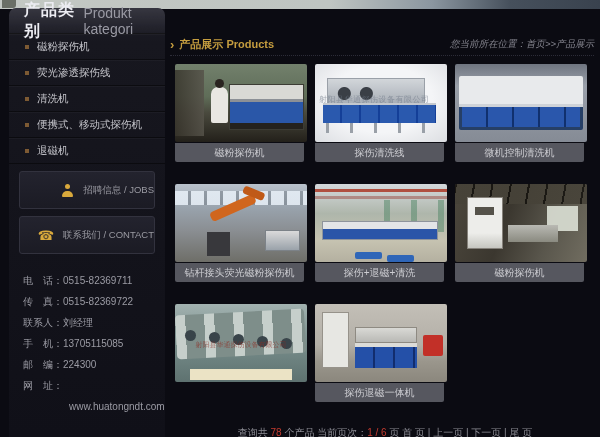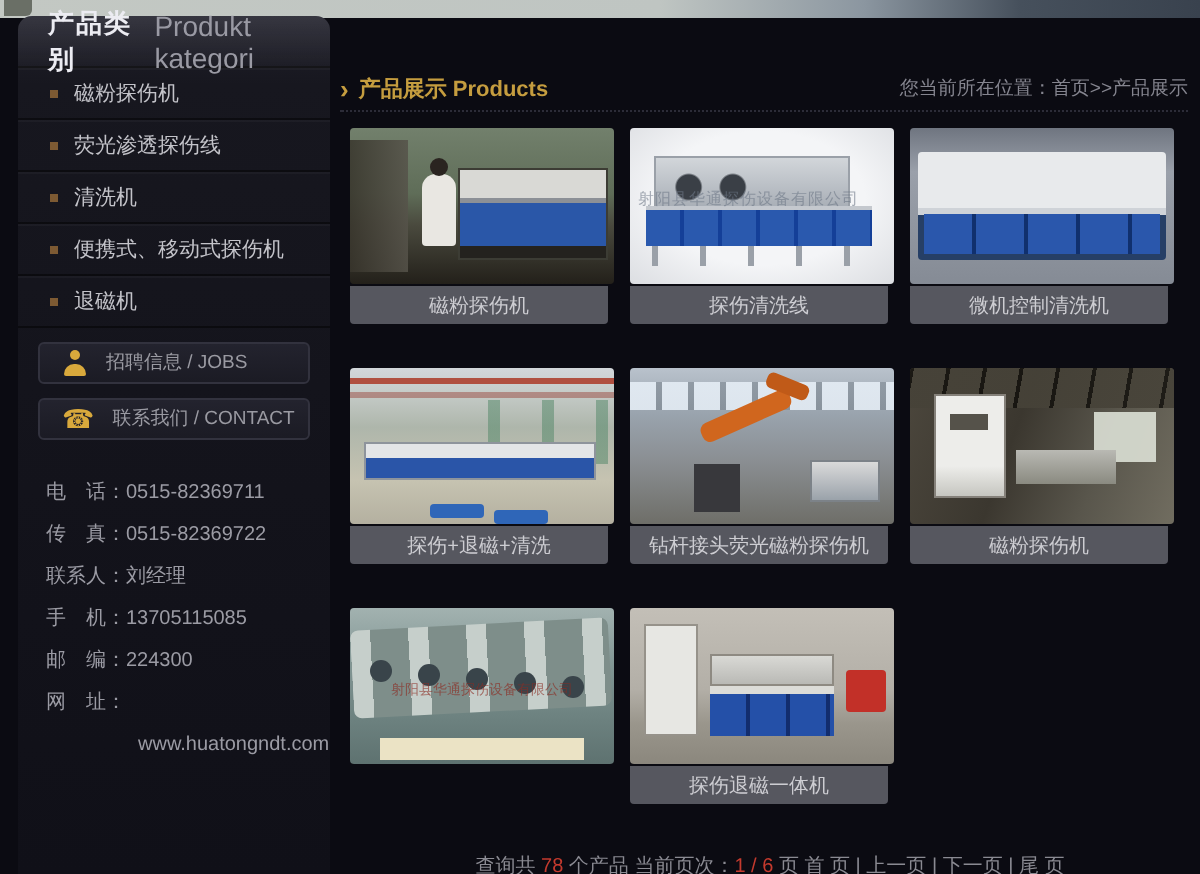--- a/index.html
+++ b/index.html
@@ -15,45 +15,45 @@
     background:linear-gradient(90deg,#c3c8c3 0%,#bfc5c2 55%,#8b96a0 72%,#46505c 85%,#39424e 100%); }
   .top-strip .notch { position:absolute; left:2px; top:0; width:14px; height:8px; background:#6a6f66; border-radius:0 0 3px 0; }
 
   
   .sidebar { position:absolute; left:9px; top:8px; width:156px; height:429px;
     background:linear-gradient(180deg,#20202b 0%,#17171f 8%,#13131b 55%,#101018 100%);
     border-radius:7px 7px 0 0; }
   .sb-header { height:26px; display:flex; align-items:center; gap:5px; padding-left:15px;
     background:linear-gradient(180deg,rgba(255,255,255,.10),rgba(255,255,255,.02));
     border-radius:7px 7px 0 0; border-bottom:1px solid rgba(0,0,0,.55); }
-  .sb-title-cn { font-size:13px; font-weight:bold; color:#ececf2; letter-spacing:1px; }
+  .sb-title-cn { font-size:16px; font-weight:bold; color:#ececf2; letter-spacing:1px; }
   .sb-title-en { font-size:14px; color:#9a9aa4; }
   .cat { height:26px; display:flex; align-items:center; gap:8px; padding-left:16px;
     border-bottom:1px solid rgba(0,0,0,.45); box-shadow:inset 0 1px 0 rgba(255,255,255,.03);
     font-size:10.5px; color:#c3c3c9; cursor:pointer; }
   .cat .dot { width:4px; height:4px; background:#7d5a33; flex:0 0 auto; }
-  .sb-btn { height:21px; margin:7px 10px 0 10px; display:flex; align-items:center; gap:9px; padding-left:11px;
+  .sb-btn { height:38px; margin:7px 10px 0 10px; display:flex; align-items:center; gap:9px; padding-left:11px;
     background:linear-gradient(180deg,#23232e,#1b1b24); border:1px solid #32323e; border-radius:3px;
-    font-size:9.5px; color:#9a9aa2; cursor:pointer; }
+    font-size:9.5px; color:#9a9aa2; cursor:pointer;justify-content:flex-end; }
   .sb-btn:first-of-type { margin-top:14px; }
   .icon-person { position:relative; width:13px; height:13px; flex:0 0 auto; }
   .icon-person::before { content:""; position:absolute; top:0; left:4px; width:5px; height:5px; border-radius:50%; background:#d9a93c; }
   .icon-person::after  { content:""; position:absolute; bottom:0; left:1px; width:11px; height:6px; border-radius:5px 5px 1px 1px; background:#d9a93c; }
   .icon-phone { font-size:13px; color:#d9a93c; line-height:13px; flex:0 0 auto; }
   .contact { margin:16px 12px 0 14px; }
   .c-line { font-size:10px; color:#9b9ba4; line-height:21px; padding-left:46px; text-indent:-46px; }
 
   
   .main { position:absolute; left:170px; top:9px; width:430px; height:428px; }
   .m-header { position:absolute; top:25px; left:0; right:6px; height:22px;
     display:flex; align-items:center; justify-content:space-between;
     border-bottom:1px dotted #2c2c38; }
   .m-title { display:flex; align-items:center; gap:5px; font-size:11px; font-weight:bold; color:#c59d3f; }
   .m-arrow { font-size:13px; line-height:11px; color:#c59d3f; }
-  .breadcrumb { font-size:9.5px; color:#85858f; }
+  .breadcrumb { font-size:9.5px; color:#85858f;font-style:italic; }
 
   .grid { position:absolute; top:55px; left:5px; display:grid;
     grid-template-columns:repeat(3,129px); column-gap:11px; row-gap:22px; }
   .card { width:129px; cursor:pointer; }
   .photo { position:relative; width:132px; height:78px; border-radius:2px; overflow:hidden; }
   .photo i { position:absolute; display:block; font-style:normal; }
   .caption { height:19px; margin-top:1px; background:#56575f; border-radius:0 0 2px 2px;
     font-size:10px; color:#cdcdd2; display:flex; align-items:center; justify-content:center;
     white-space:nowrap; overflow:hidden; }
 
@@ -226,36 +226,36 @@
       </div>
       <div class="card">
         <div class="photo s3">
             <i class="a"></i>
             <i class="b"></i>
           </div>
         <div class="caption">微机控制清洗机</div>
       </div>
 
       <div class="card">
+        <div class="photo s5">
+            <i class="a"></i>
+            <i class="d"></i>
+            <i class="b"></i>
+            <i class="c"></i>
+          </div>
+        <div class="caption">钻杆接头荧光磁粉探伤机</div>
+      </div>
+      <div class="card">
         <div class="photo s4">
             <i class="a"></i>
             <i class="b"></i>
             <i class="c"></i>
             <i class="d"></i>
           </div>
         <div class="caption">探伤+退磁+清洗</div>
-      </div>
-      <div class="card">
-        <div class="photo s5">
-            <i class="a"></i>
-            <i class="d"></i>
-            <i class="b"></i>
-            <i class="c"></i>
-          </div>
-        <div class="caption">钻杆接头荧光磁粉探伤机</div>
       </div>
 
       <div class="card">
         <div class="photo s7">
             <i class="a"></i>
             <i class="b"></i>
             <i class="c"></i>
             <i class="d"></i>
           </div>
         <div class="caption">磁粉探伤机</div>

